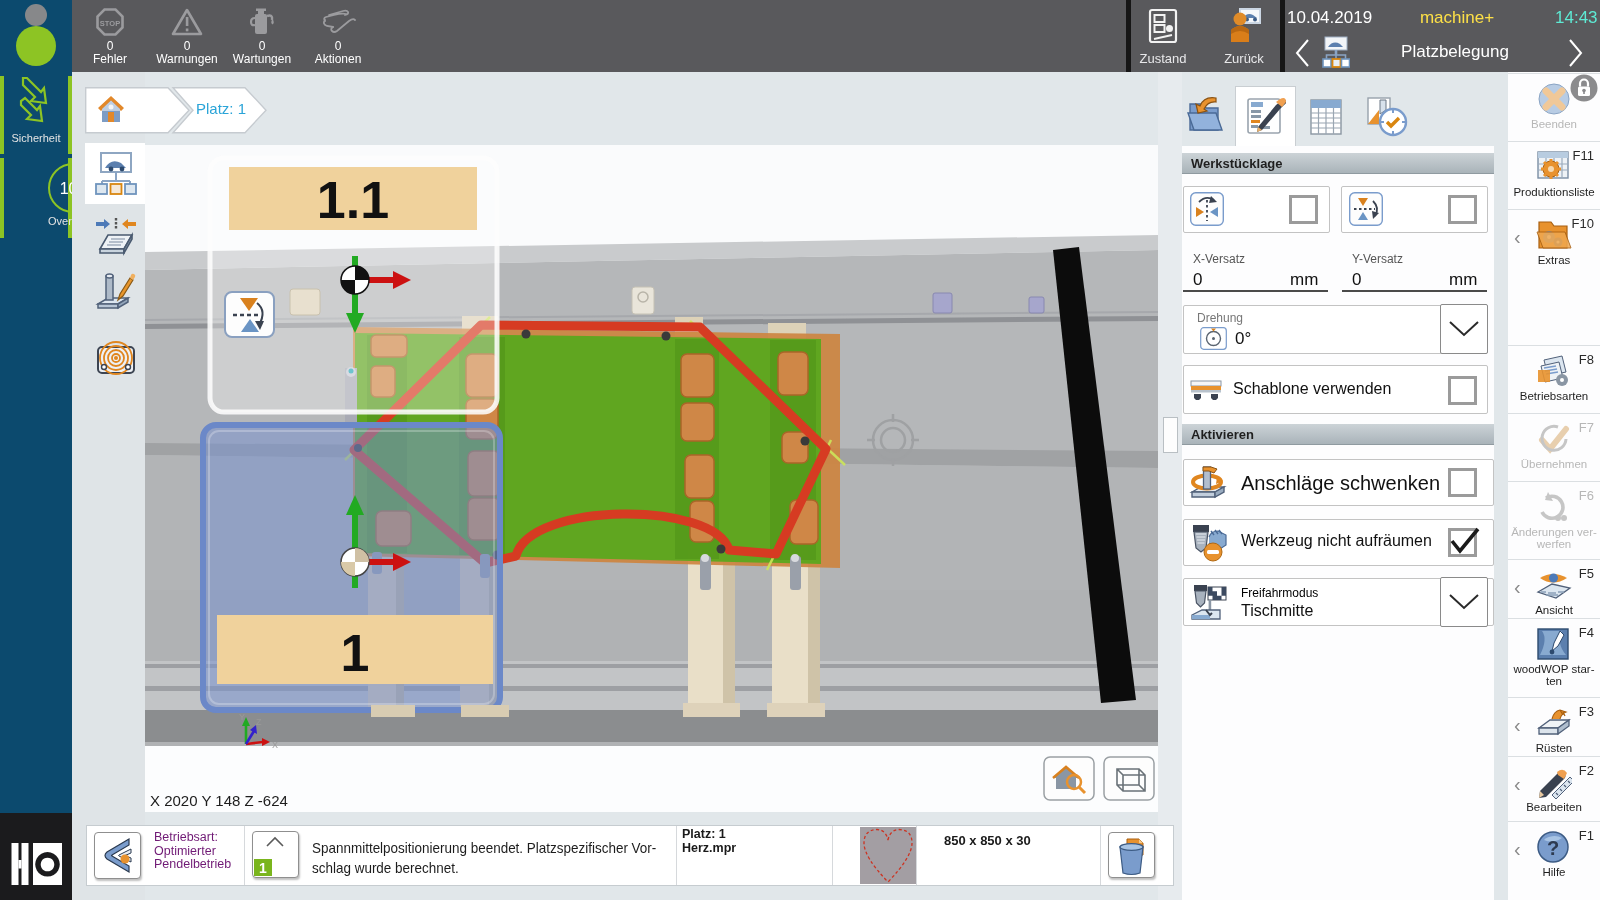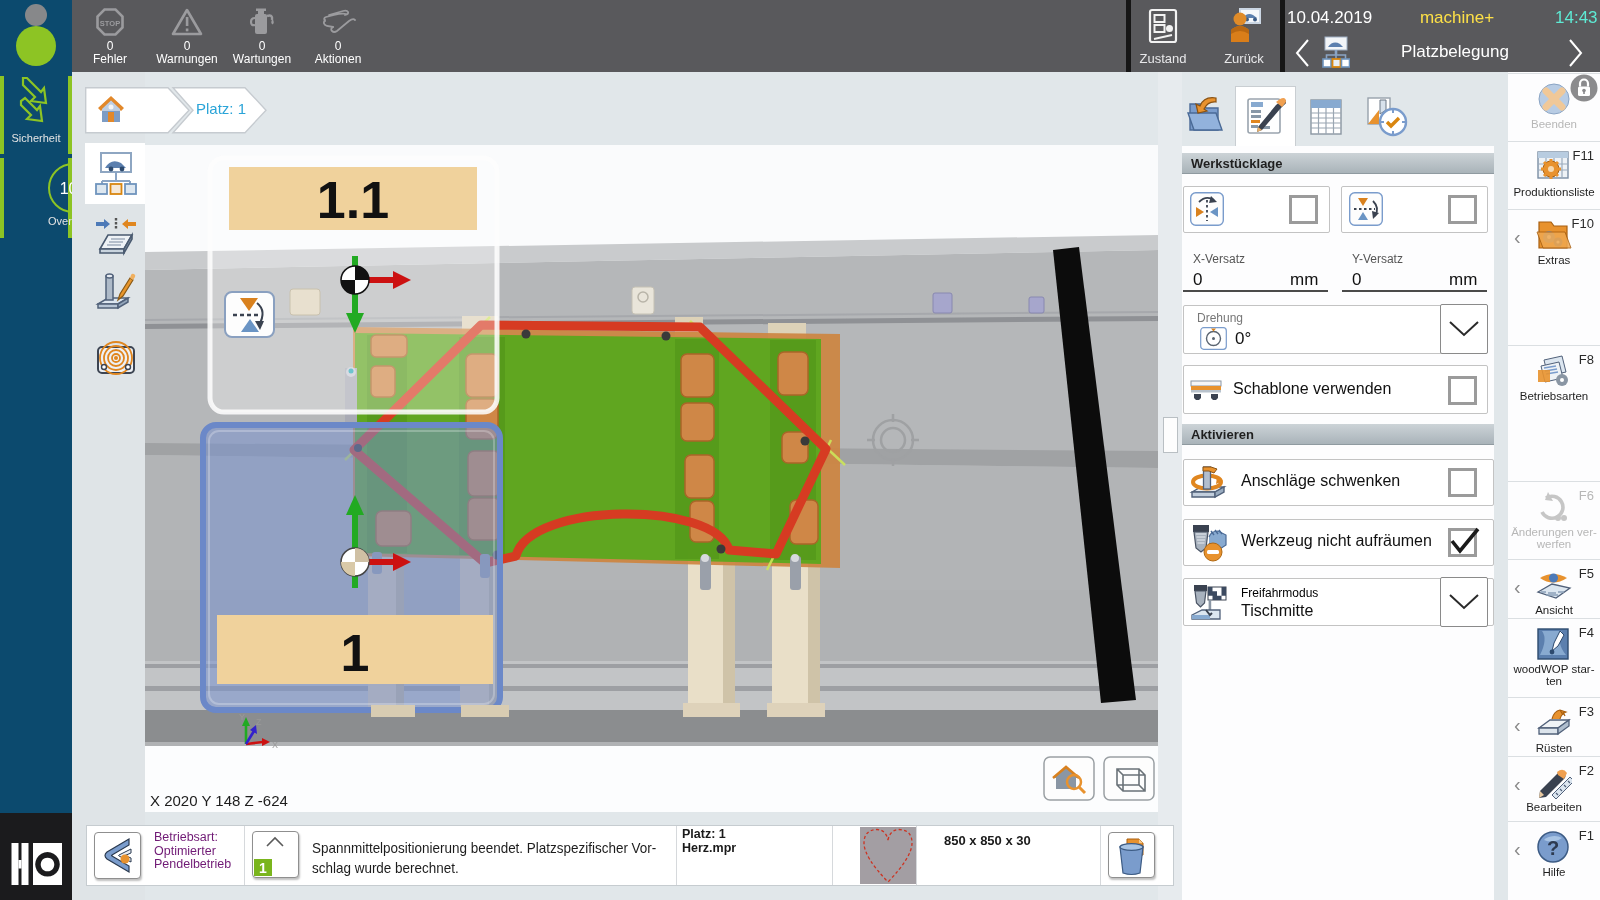--- a/index.html
+++ b/index.html
@@ -502,21 +502,21 @@
 <div class="pbox" style="left:1183px;top:459px;width:311px;height:47px"></div>
 <svg class="abs" style="left:1189px;top:464px" width="38" height="38" viewBox="0 0 38 38">
     <path d="M3 28 L12 23 L35 23 L26 28 Z" fill="#e8ecf2" stroke="#51617a" stroke-width="1.4"></path>
     <path d="M3 28 L26 28 L26 33 L3 33 Z" fill="#c2cedc" stroke="#51617a" stroke-width="1.4"></path>
     <path d="M26 28 L35 23 L35 28 L26 33 Z" fill="#9aacc0" stroke="#51617a" stroke-width="1.4"></path>
     <ellipse cx="18" cy="18" rx="14" ry="6.5" fill="none" stroke="#e0861f" stroke-width="4"></ellipse>
     <path d="M28 13 l6 4 l-7 3" fill="#e0861f"></path>
     <rect x="14.5" y="3" width="7" height="22" fill="#b2bece" stroke="#51617a" stroke-width="1.3"></rect>
     <path d="M14 3 l8 0 l6 2 l-3 4 l-5 -2 l-6 0 z" fill="#e8922e" stroke="#8a5212" stroke-width="1"></path>
   </svg>
-<div class="uval" style="left:1241px;top:472px;font-size:16px">Anschläge schwenken</div>
+<div class="uval" style="left:1241px;top:472px;font-size:20px">Anschläge schwenken</div>
 <div class="cbox" style="left:1448px;top:468px"></div>
 <div class="pbox" style="left:1183px;top:519px;width:311px;height:47px"></div>
 <svg class="abs" style="left:1189px;top:523px" width="40" height="40" viewBox="0 0 40 40">
     <rect x="4" y="2" width="16" height="7" fill="#3a4250"></rect>
     <path d="M5 9 L19 9 L17 25 L12 29 L7 25 Z" fill="#a8b2be" stroke="#4a5464" stroke-width="1.2"></path>
     <path d="M7 11 L17 11 M7.5 14 L16.5 14 M8 17 L16 17 M8.5 20 L15.5 20" stroke="#e8ecf2" stroke-width="1.2"></path>
     <path d="M20 14 q2 -6 9 -6 l8 4 l0 10 l-6 4 q-8 0 -11 -6" fill="#88aad0" stroke="#4a6a96" stroke-width="1.2"></path>
     <path d="M22 8 l3 4 M26 7 l3 4 M30 7 l3 4" stroke="#4a6a96" stroke-width="1.4"></path>
     <circle cx="24" cy="29" r="9" fill="#e8922e" stroke="#b06812" stroke-width="1"></circle>
     <rect x="18" y="27" width="12" height="4" rx="1.5" fill="#fff"></rect>
@@ -584,20 +584,28 @@
       <div class="flabel">F8</div>
       <svg class="icon" viewBox="0 0 36 34">
         <path d="M8 6 L26 2 L30 18 L12 22 Z" fill="#dce6f0" stroke="#51617a"></path>
         <path d="M5 12 L23 8 L27 24 L9 28 Z" fill="#eef2f6" stroke="#51617a"></path>
         <path d="M8 14 l12 -2 M9 17 l12 -2 M10 20 l12 -2" stroke="#7a9ccc" stroke-width="1.6"></path>
         <path d="M2 16 l12 0 l0 12 l-12 0 z" fill="#e8922e" opacity="0.9"></path>
         <circle cx="26" cy="26" r="6" fill="#8a96a4"></circle>
         <circle cx="26" cy="26" r="2" fill="#fff"></circle>
       </svg>
       <div class="ftext">Betriebsarten</div>
+    </div>
+    <div class="fk dis" style="top:341px;height:68px">
+      <div class="flabel">F7</div>
+      <svg class="icon" viewBox="0 0 36 34">
+        <path d="M6 18 L14 27 L30 7" fill="none" stroke="#e8cfae" stroke-width="6" stroke-linecap="round"></path>
+        <path d="M30 17 a12 12 0 1 1 -8 -12" fill="none" stroke="#c6c6c6" stroke-width="3"></path>
+      </svg>
+      <div class="ftext">Übernehmen</div>
     </div>
     <div class="fk dis" style="top:409px;height:78px">
       <div class="flabel">F6</div>
       <svg class="icon" viewBox="0 0 36 34">
         <path d="M10 8 a11 11 0 1 1 -4 14" fill="none" stroke="#c6c6c6" stroke-width="3.6"></path>
         <path d="M12 2 L9 10 L17 11 Z" fill="#c6c6c6"></path>
         <circle cx="22" cy="28" r="3" fill="#c6c6c6"></circle>
         <circle cx="28" cy="28" r="3" fill="#c6c6c6"></circle>
       </svg>
       <div class="ftext">Änderungen ver-<br>werfen</div>

